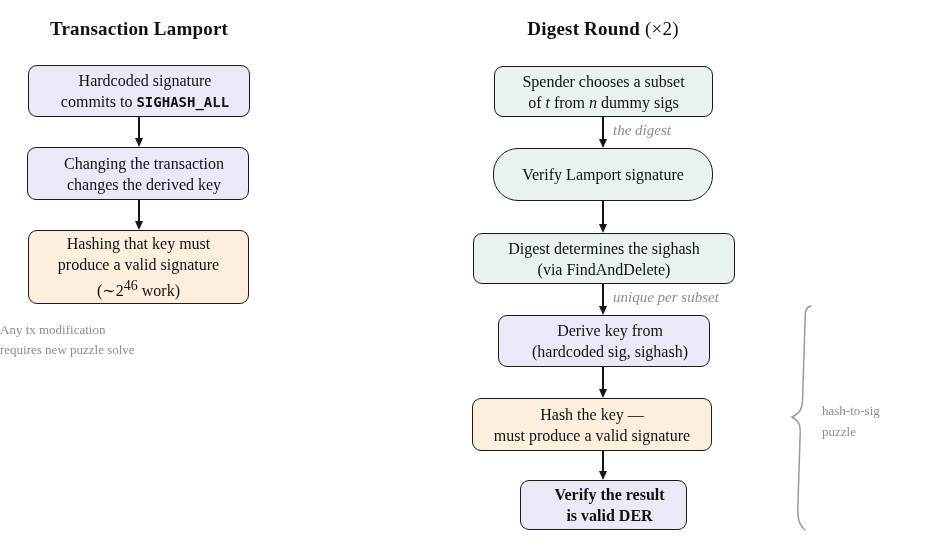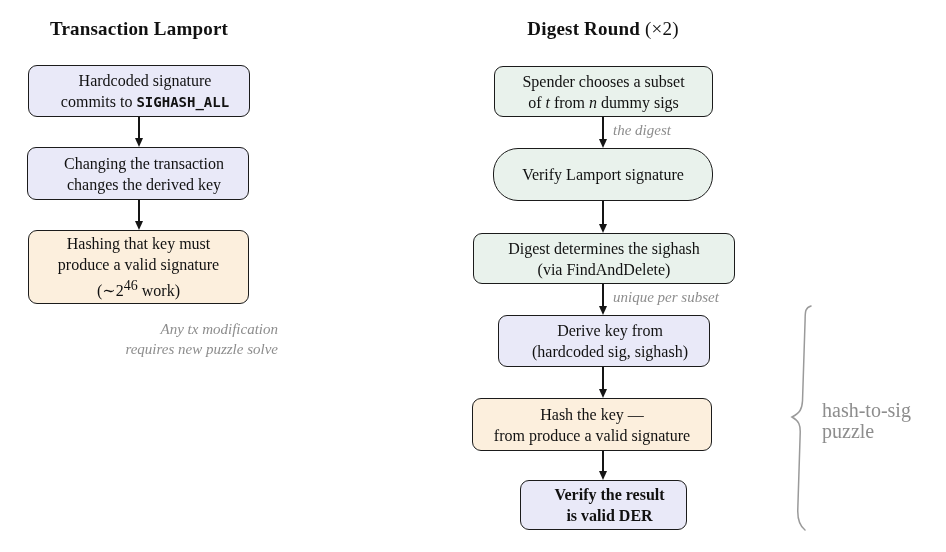--- a/index.html
+++ b/index.html
@@ -31,26 +31,25 @@
     content:""; position:absolute; left:50%; bottom:-8px; transform:translateX(-50%);
     width:0; height:0;
     border-left:4.5px solid transparent; border-right:4.5px solid transparent;
     border-top:9px solid var(--arrow,#151515);
   }
   .edge-label {
     position:absolute; font-style:italic; font-size:15px; color:var(--muted,#8d8d8d);
     white-space:nowrap;
   }
   .note {
-    position:absolute; text-align:right; font-size:15px; line-height:19.5px;
+    position:absolute; text-align:left; font-size:13px; line-height:19.5px;
     color:var(--muted,#8d8d8d);
-    font-style:italic;
   }
   .brace-label {
-    position:absolute; font-size:20px; line-height:21px; color:var(--muted,#8d8d8d);
+    position:absolute; font-size:13px; line-height:21px; color:var(--muted,#8d8d8d);
   }
   .brace-svg { position:absolute; }
 </style>
 </head>
 <body>
 
 <div id="canvas">
 
   <div class="col-title" style="left:0px; top:18px; width:278px;"><span>Transaction Lamport</span></div>
 
@@ -105,21 +104,21 @@
 
   <div class="box fill-lavender" style="left:498px; top:315px; width:212px; height:52px;">
     <div class="line"><span>Derive key from</span></div>
     <div class="line"><span>(hardcoded sig, sighash)</span></div>
   </div>
 
   <div class="arrow" style="left:602px; top:367px; height:23px;"></div>
 
   <div class="box fill-peach" style="left:472px; top:398px; width:240px; height:53px;">
     <div class="line"><span>Hash the key —</span></div>
-    <div class="line"><span>from produce a valid signature</span></div>
+    <div class="line"><span>must produce a valid signature</span></div>
   </div>
 
   <div class="arrow" style="left:602px; top:451px; height:21px;"></div>
 
   <div class="box fill-lavender" style="left:520px; top:480px; width:167px; height:50px;font-weight:bold;">
     <div class="line"><span>Verify the result</span></div>
     <div class="line"><span>is valid DER</span></div>
   </div>
 
   <svg class="brace-svg" style="left:784px; top:303px;" width="34" height="230" viewBox="0 0 34 230" aria-hidden="true">

